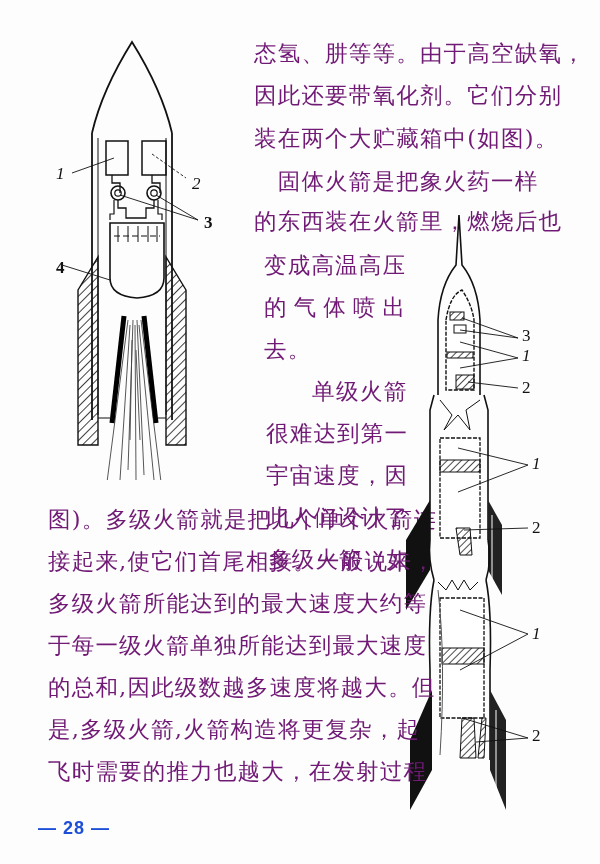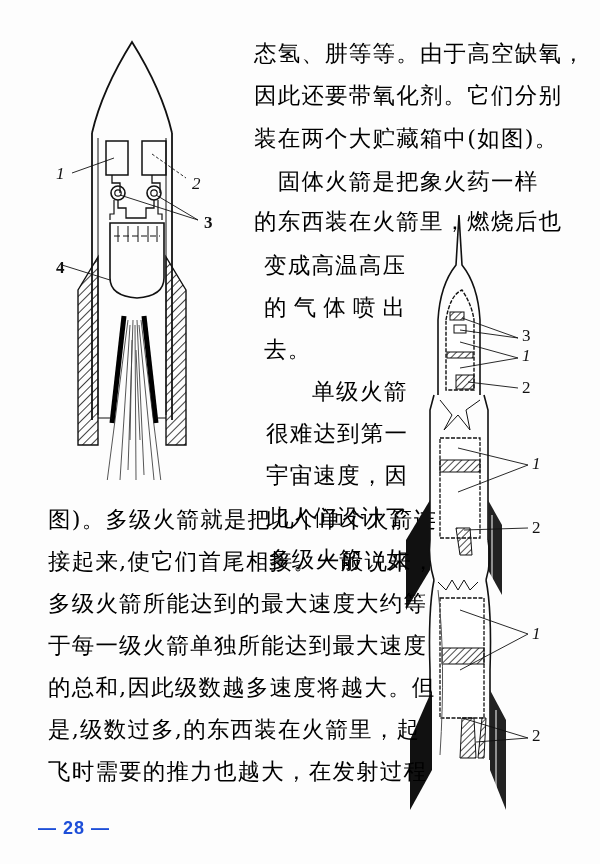--- a/index.html
+++ b/index.html
@@ -1,19 +1,19 @@
 <!DOCTYPE html>
 <html><head>
 <meta charset="utf-8">
 <style>
   html, body { margin: 0; padding: 0; background: #ffffff; }
   body { width: 600px; height: 864px; position: relative; overflow: hidden;
          font-family: "DejaVu Serif", "Liberation Serif", serif; color: #1a1a1a; }
   .page { position: absolute; inset: 0; background: #fdfdfd; }
-  .line { position: absolute; font-size: 22.5px; line-height: 1; white-space: nowrap; letter-spacing: 1.2px; color: #000000; }
+  .line { position: absolute; font-size: 22.5px; line-height: 1; white-space: nowrap; letter-spacing: 1.2px; color: #701a75; }
   .figure { position: absolute; }
   .label { position: absolute; font-family: "Liberation Serif", "DejaVu Serif", serif; font-style: italic; font-size: 17px; color: #111; }
   .label.upright { font-style: normal; }
   .page-number { position: absolute; left: 38px; top: 818px; font-family: "Liberation Sans", "DejaVu Sans", sans-serif; font-weight: bold; font-size: 18px; color: #1d4ed8; letter-spacing: 1px; }
 </style>
 </head>
 <body>
 
 <div class="page">
 
@@ -167,19 +167,19 @@
     <span class="label upright" style="left:132px; top:308px;">2</span>
     <span class="label" style="left:132px; top:414px;">1</span>
     <span class="label upright" style="left:132px; top:516px;">2</span>
   </div>
 
   <div>
     <div class="line" style="left:48px; top:550px;text-align:right;">接起来,使它们首尾相接。一般说来，</div>
     <div class="line" style="left:48px; top:592px;text-align:center;">多级火箭所能达到的最大速度大约等</div>
     <div class="line" style="left:48px; top:634px;">于每一级火箭单独所能达到最大速度</div>
     <div class="line" style="left:48px; top:676px;">的总和,因此级数越多速度将越大。但</div>
-    <div class="line" style="left:48px; top:718px;">是,级数过多,的东西装在火箭里，起</div>
+    <div class="line" style="left:48px; top:718px;">是,多级火箭,火箭构造将更复杂，起</div>
     <div class="line" style="left:48px; top:760px;">飞时需要的推力也越大，在发射过程</div>
 
   </div>
 
   <div class="page-number">— 28 —</div>
 </div>
 
 </body></html>

